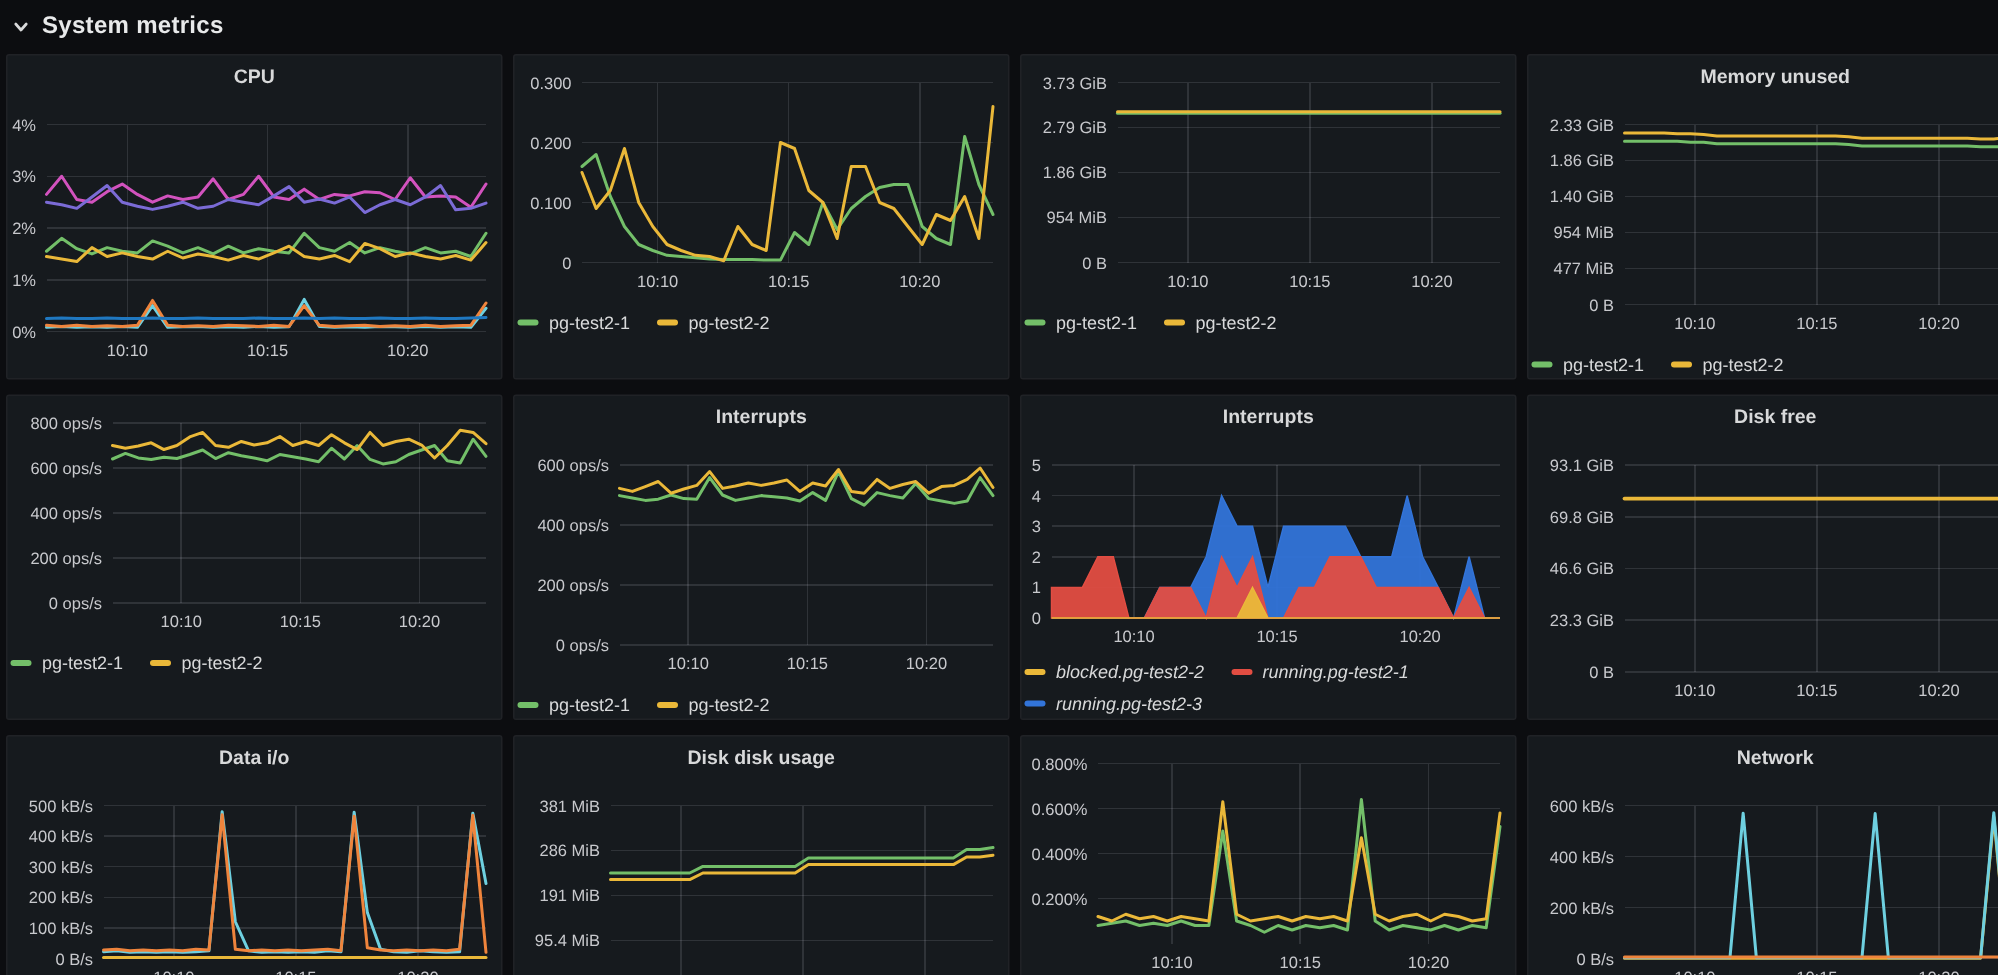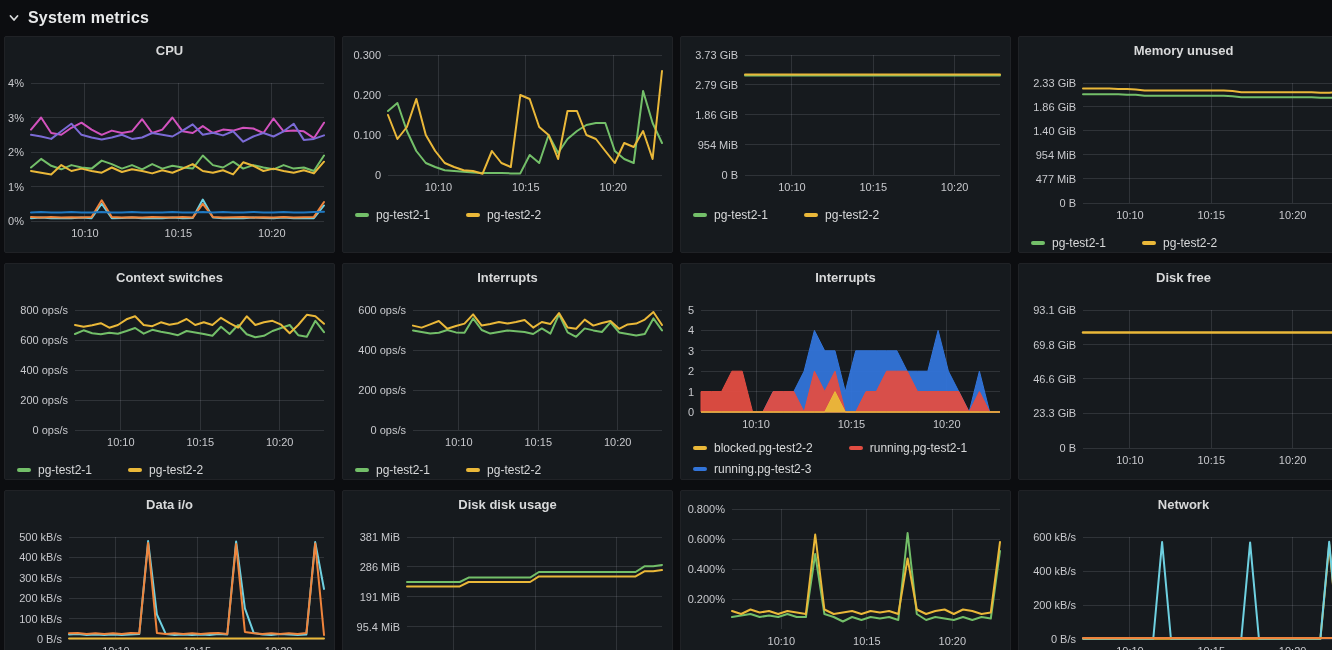--- a/index.html
+++ b/index.html
@@ -14,21 +14,21 @@
   .panel { background:#161a1e; border:1px solid #202226; border-radius:2px;
     display:flex; flex-direction:column; overflow:hidden; }
   .panel-title { height:28px; line-height:28px; text-align:center; font-size:13px;
     font-weight:bold; color:#d8d9da; cursor:pointer; flex:0 0 auto; }
   svg.chart { display:block; width:331px; flex:0 0 auto; }
   .grid-line { stroke:rgba(204,204,220,0.14); stroke-width:1; shape-rendering:crispEdges; }
   text.tick { fill:#c8c9cd; font-size:11px; font-family:"Liberation Sans","DejaVu Sans",sans-serif; }
   text.ty { text-anchor:end; }
   text.tx { text-anchor:middle; }
   .legend { flex:0 0 auto; display:flex; flex-wrap:wrap; align-content:flex-start;
-    column-gap:36px; padding-left:12px; overflow:hidden; }
+    column-gap:18px; padding-left:2px; overflow:hidden; }
   .legend-item { display:flex; align-items:center; height:21px; gap:7px; cursor:pointer; }
   .legend-swatch { width:14px; height:4px; border-radius:2px; }
   .legend-label { font-size:12px; color:#d8d9da; white-space:nowrap; }
 </style>
 </head>
 <body>
 
 <div class="section-header">
   <svg class="chev" width="12" height="12" viewBox="0 0 12 12">
     <polyline points="2.5,4 6,8 9.5,4" fill="none" stroke="#d8d9da" stroke-width="1.8" stroke-linecap="round" stroke-linejoin="round"></polyline>
@@ -157,21 +157,20 @@
           <span class="legend-swatch" style="background: rgb(115, 191, 105);"></span>
           <span class="legend-label">pg-test2-1</span>
         </span>
         <span class="legend-item">
           <span class="legend-swatch" style="background: rgb(234, 184, 57);"></span>
           <span class="legend-label">pg-test2-2</span>
         </span>
       </div>
   </section>
   <section class="panel">
-    <h2 class="panel-title">Context switches</h2>
     <svg class="chart" viewBox="0 0 331 167" style="height: 167px;">
         <line x1="115.816" x2="115.816" y1="18" y2="138" class="grid-line"></line>
         <line x1="195.247" x2="195.247" y1="18" y2="138" class="grid-line"></line>
         <line x1="274.678" x2="274.678" y1="18" y2="138" class="grid-line"></line>
         <line x1="70" x2="319" y1="138" y2="138" class="grid-line"></line>
         <text x="63" y="142" class="tick ty">0 ops/s</text>
         <line x1="70" x2="319" y1="108" y2="108" class="grid-line"></line>
         <text x="63" y="112" class="tick ty">200 ops/s</text>
         <line x1="70" x2="319" y1="78" y2="78" class="grid-line"></line>
         <text x="63" y="82" class="tick ty">400 ops/s</text>
@@ -245,21 +244,21 @@
         <text x="13" y="42.39999999999999" class="tick ty">4</text>
         <line x1="20" x2="319" y1="18" y2="18" class="grid-line"></line>
         <text x="13" y="22" class="tick ty">5</text>
         <text x="75.01599999999999" y="136" class="tick tx">10:10</text>
         <text x="170.397" y="136" class="tick tx">10:15</text>
         <text x="265.778" y="136" class="tick tx">10:20</text>
         <path d="M20.0,120.0 L20.0,120.0 L30.3,120.0 L40.6,120.0 L50.9,120.0 L61.2,120.0 L71.6,120.0 L81.9,120.0 L92.2,99.6 L102.5,99.6 L112.8,99.6 L123.1,79.2 L133.4,38.4 L143.7,58.8 L154.0,58.8 L164.3,99.6 L174.7,58.8 L185.0,58.8 L195.3,58.8 L205.6,58.8 L215.9,58.8 L226.2,79.2 L236.5,79.2 L246.8,79.2 L257.1,38.4 L267.4,79.2 L277.8,99.6 L288.1,120.0 L298.4,79.2 L308.7,120.0 L319.0,120.0 L319.0,120.0 Z" fill="#3274d9" fill-opacity="0.95" stroke="#3274d9" stroke-width="1"></path>
         <path d="M20.0,120.0 L20.0,99.6 L30.3,99.6 L40.6,99.6 L50.9,79.2 L61.2,79.2 L71.6,120.0 L81.9,120.0 L92.2,99.6 L102.5,99.6 L112.8,99.6 L123.1,120.0 L133.4,79.2 L143.7,99.6 L154.0,79.2 L164.3,120.0 L174.7,120.0 L185.0,99.6 L195.3,99.6 L205.6,79.2 L215.9,79.2 L226.2,79.2 L236.5,99.6 L246.8,99.6 L257.1,99.6 L267.4,99.6 L277.8,99.6 L288.1,120.0 L298.4,99.6 L308.7,120.0 L319.0,120.0 L319.0,120.0 Z" fill="#e24d42" fill-opacity="0.95" stroke="#e24d42" stroke-width="1"></path>
         <path d="M20.0,120.0 L20.0,120.0 L30.3,120.0 L40.6,120.0 L50.9,120.0 L61.2,120.0 L71.6,120.0 L81.9,120.0 L92.2,120.0 L102.5,120.0 L112.8,120.0 L123.1,120.0 L133.4,120.0 L143.7,120.0 L154.0,99.6 L164.3,120.0 L174.7,120.0 L185.0,120.0 L195.3,120.0 L205.6,120.0 L215.9,120.0 L226.2,120.0 L236.5,120.0 L246.8,120.0 L257.1,120.0 L267.4,120.0 L277.8,120.0 L288.1,120.0 L298.4,120.0 L308.7,120.0 L319.0,120.0 L319.0,120.0 Z" fill="#eab839" fill-opacity="0.95" stroke="#eab839" stroke-width="1"></path>
       </svg>
-    <div class="legend" style="height: 44px;">
+    <div class="legend" style="height: 44px; font-style: italic;">
         <span class="legend-item">
           <span class="legend-swatch" style="background: rgb(234, 184, 57);"></span>
           <span class="legend-label">blocked.pg-test2-2</span>
         </span>
         <span class="legend-item">
           <span class="legend-swatch" style="background: rgb(226, 77, 66);"></span>
           <span class="legend-label">running.pg-test2-1</span>
         </span>
         <span class="legend-item">
           <span class="legend-swatch" style="background: rgb(50, 116, 217);"></span>

